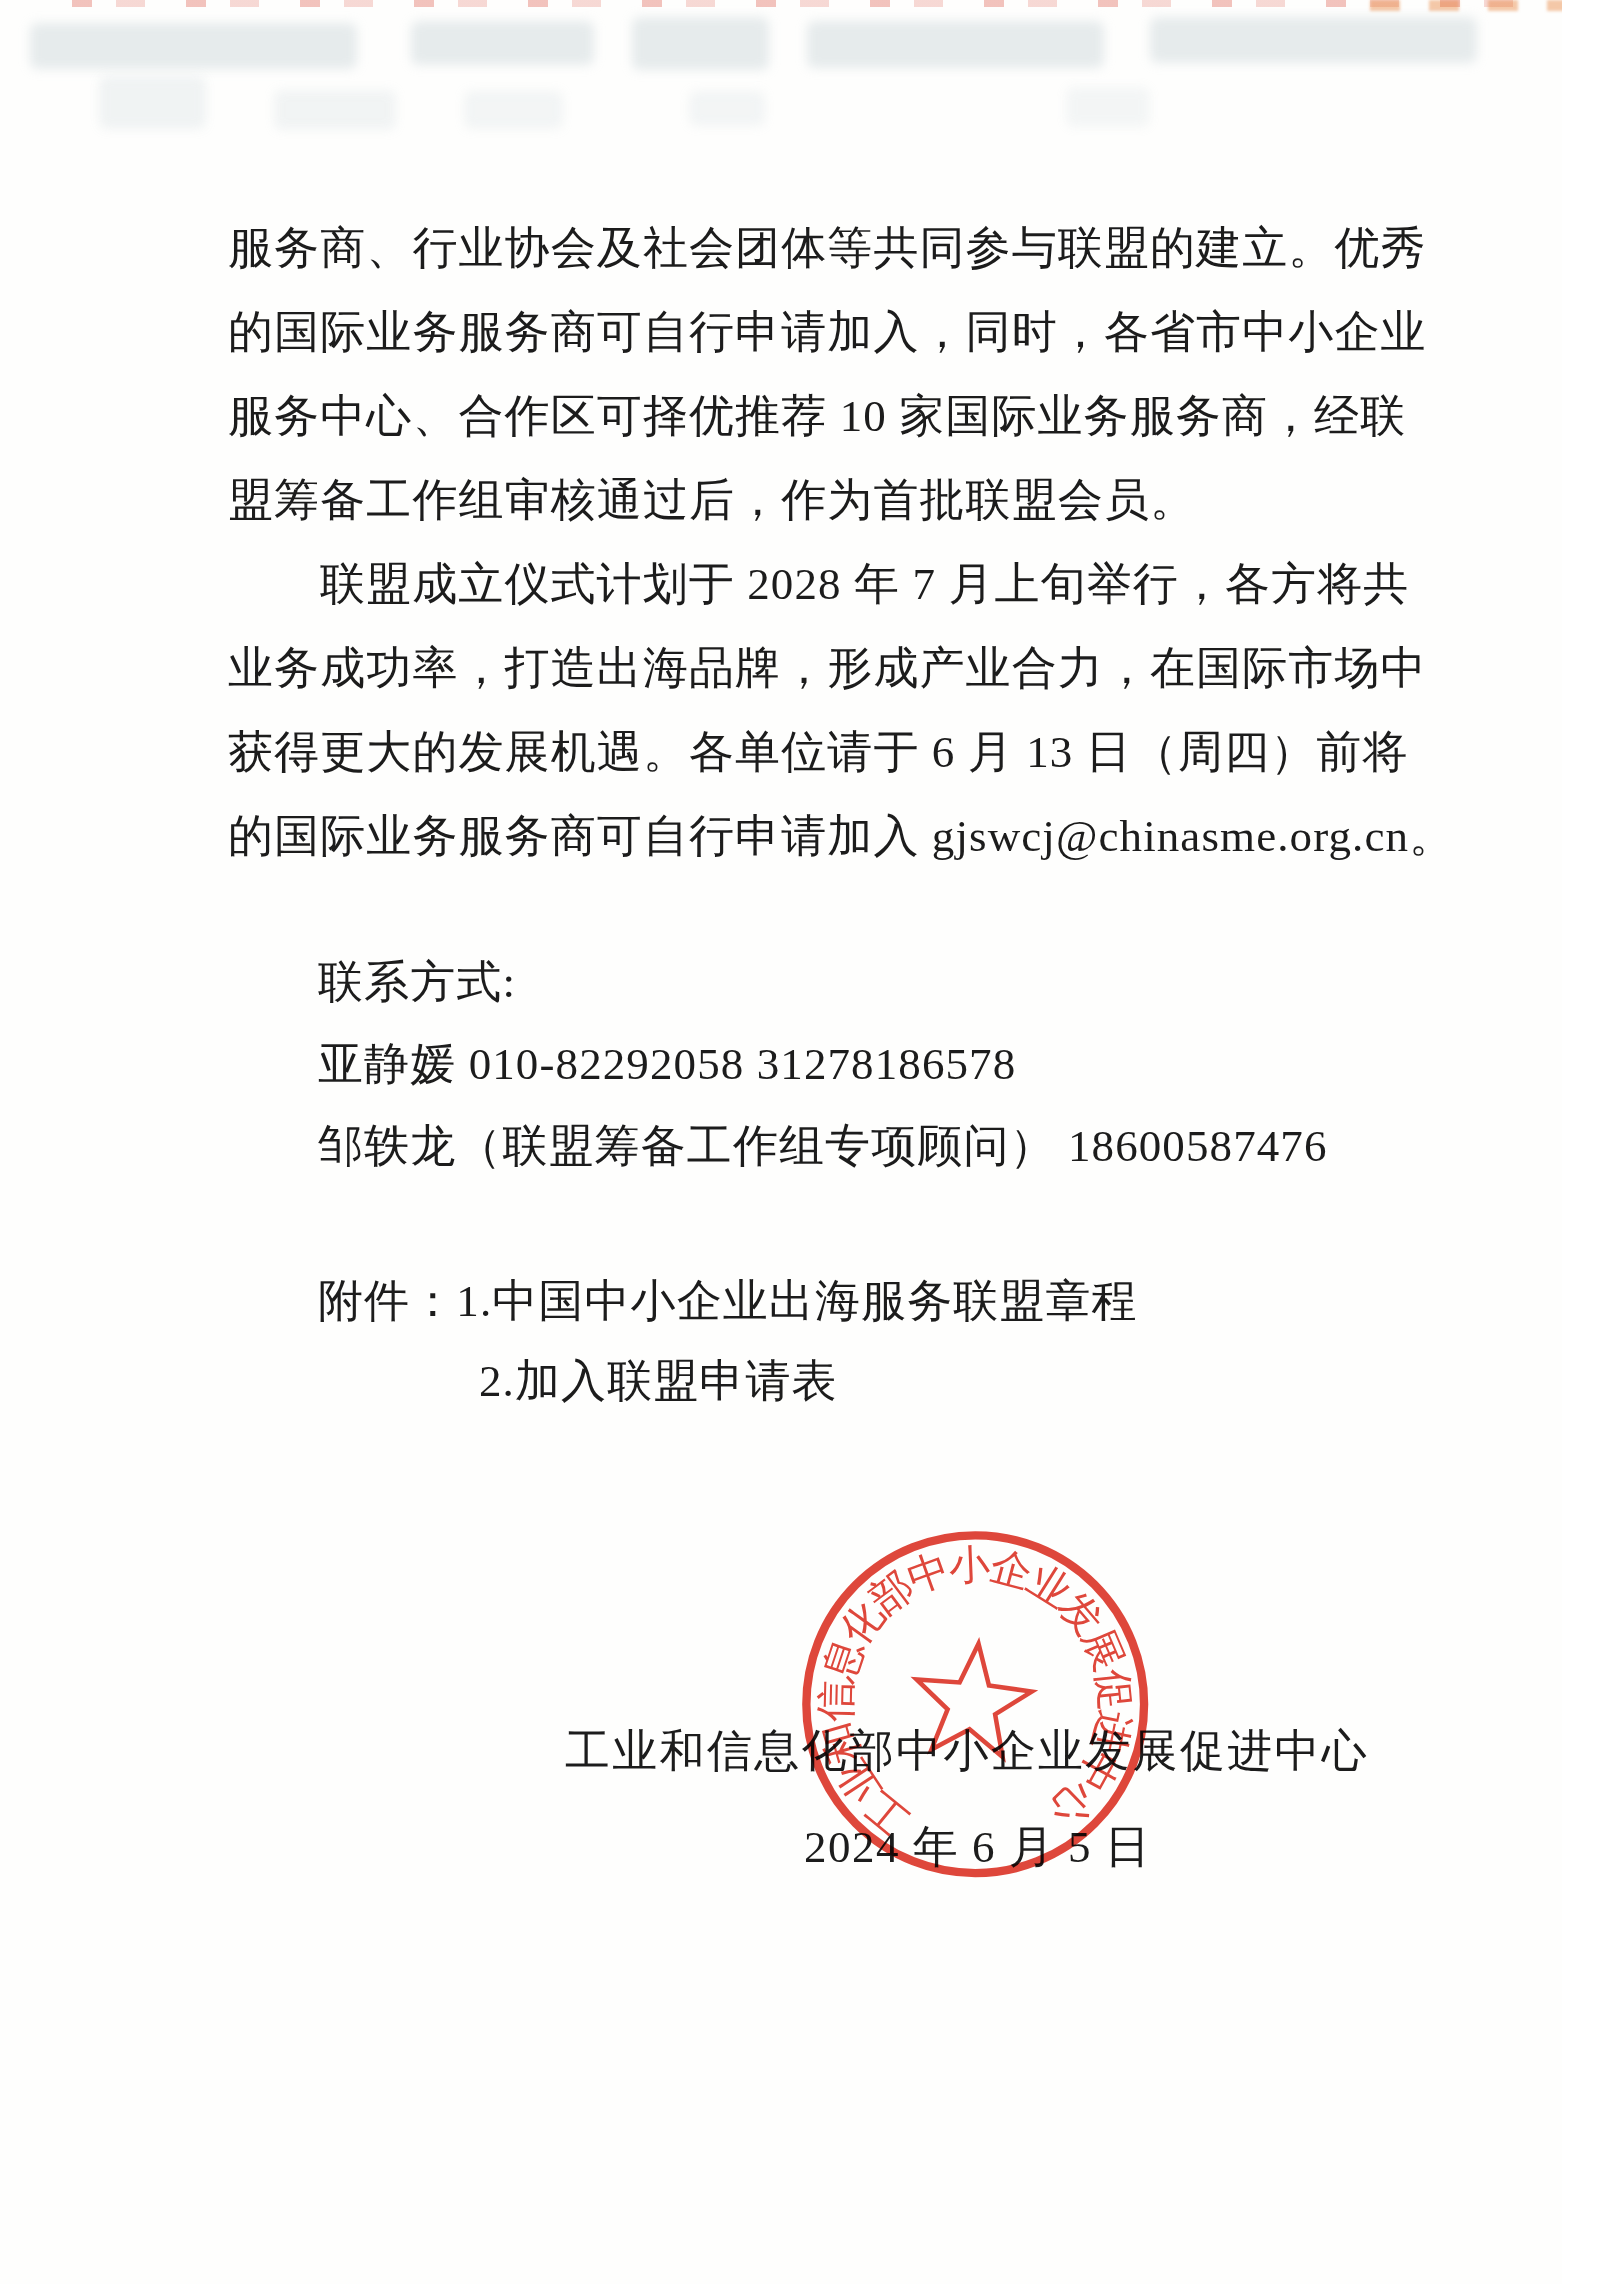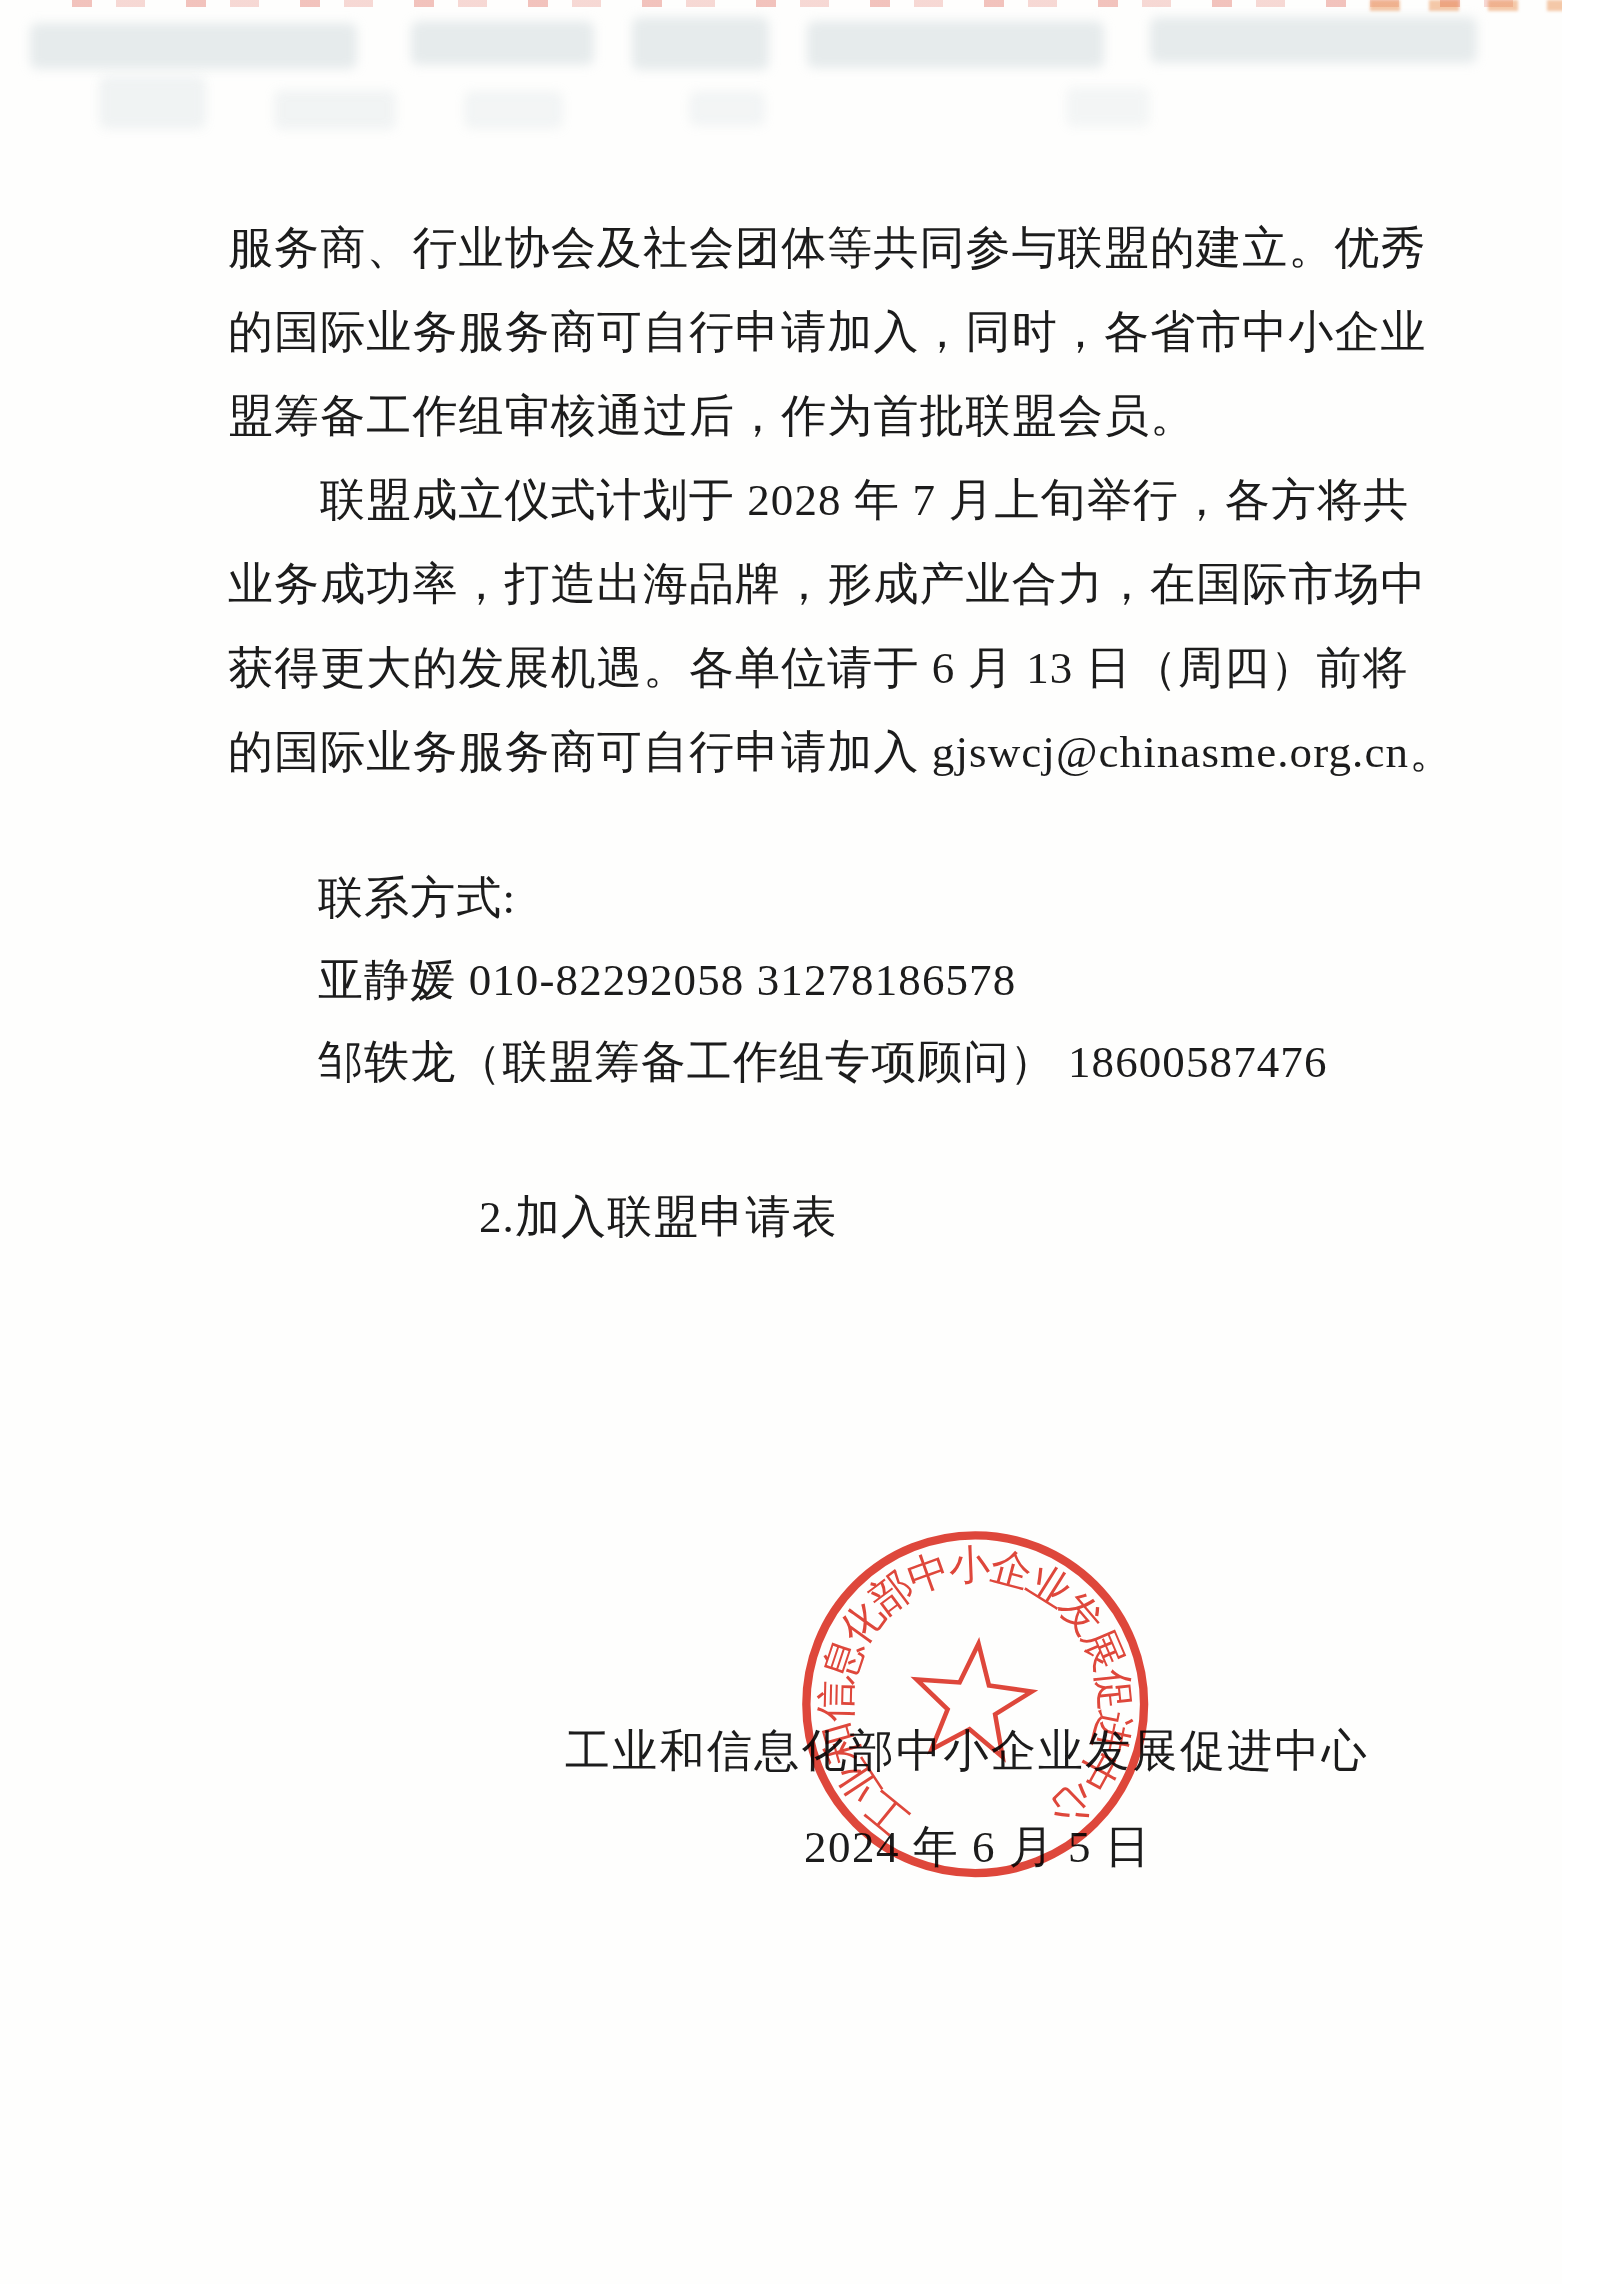--- a/index.html
+++ b/index.html
@@ -80,34 +80,36 @@
   <div class="smudge s6"></div>
   <div class="smudge s7"></div>
   <div class="smudge s8"></div>
   <div class="smudge s9"></div>
   <div class="smudge s10"></div>
 
   <div class="doc-body">
     <div>
       <div class="line">服务商、行业协会及社会团体等共同参与联盟的建立。优秀</div>
       <div class="line">的国际业务服务商可自行申请加入，同时，各省市中小企业</div>
+      <div class="line">服务中心、合作区可择优推荐 10 家国际业务服务商，经联</div>
       <div class="line">盟筹备工作组审核通过后，作为首批联盟会员。</div>
     </div>
     <div>
       <div class="line indent">联盟成立仪式计划于 2028 年 7 月上旬举行，各方将共</div>
       <div class="line">业务成功率，打造出海品牌，形成产业合力，在国际市场中</div>
       <div class="line">获得更大的发展机遇。各单位请于 6 月 13 日（周四）前将</div>
       <div class="line">的国际业务服务商可自行申请加入 gjswcj@chinasme.org.cn。</div>
     </div>
     <div class="contact">
       <div class="line">联系方式:</div>
       <div class="line">亚静媛  010-82292058 31278186578</div>
       <div class="line">邹轶龙（联盟筹备工作组专项顾问）  18600587476</div>
     </div>
     <div class="attach">
+      <div class="line line1">附件：1.中国中小企业出海服务联盟章程</div>
       <div class="line line2">2.加入联盟申请表</div>
     </div>
   </div>
 
   <div class="sig-org">工业和信息化部中小企业发展促进中心</div>
   <div class="sig-date">2024 年 6 月 5 日</div>
 
   <svg class="seal" viewBox="0 0 472 472">
     <circle cx="233" cy="233" r="222" fill="none" stroke="#dd372a" stroke-width="11"></circle>
     <path id="sealArc" fill="none" d="M 150.5 375.9 A 165 165 0 1 1 315.5 375.9"></path>

